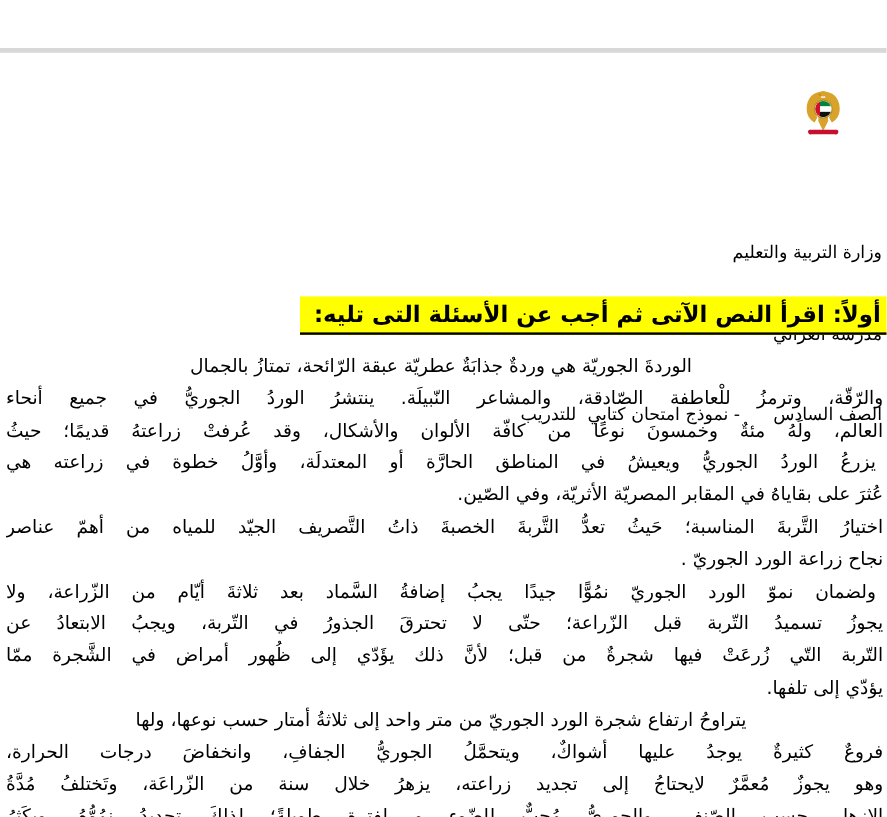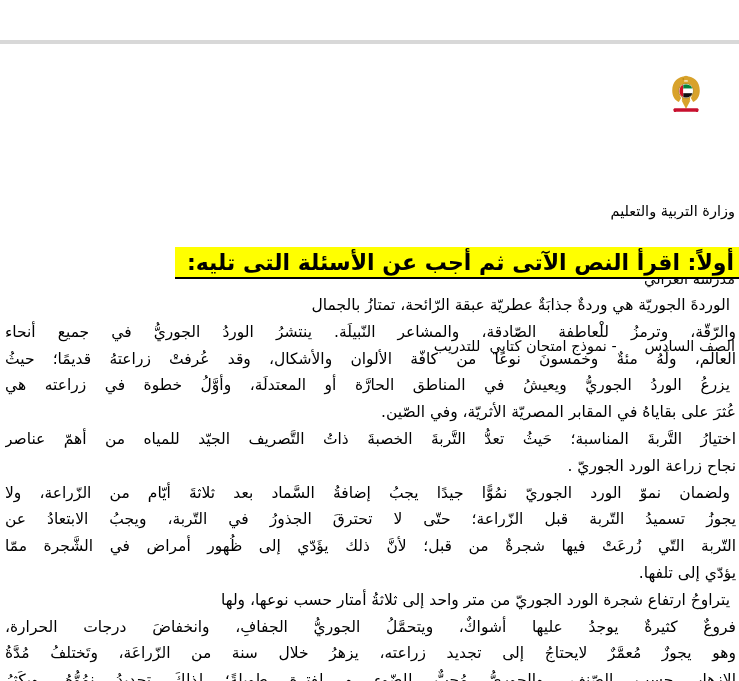--- a/index.html
+++ b/index.html
@@ -25,21 +25,21 @@
     font-size:14.5px; line-height:22.5px;
     white-space:pre;
   }
   .title-wrap {
     position:absolute; top:207px; right:0; direction:rtl; text-align:right;
   }
   .title {
     display:inline-block;
     background:#ffff00;
     font-weight:bold;
-    font-size:22px;
+    font-size:19px;
     line-height:25px;
     padding:3px 5px 2px 12px;
     border-bottom:2.5px solid #000;
   }
   .text-body {
     position:absolute; top:252px; left:5px; right:3px;
     direction:rtl;
   }
   .line {
     direction:rtl;
@@ -48,21 +48,21 @@
     line-height:26.8px;
     white-space:nowrap;
     text-align:right;
   }
   .line.full {
     white-space:normal;
     text-align:justify;
     text-align-last:justify;
     overflow:hidden;
   }
-  .line.first { text-indent:6px; }
+  .line.first { text-indent:6px;text-align:center; }
   .clipped-line {
     position:absolute; bottom:0; left:30px; right:12px; height:3px;
     background:
       repeating-linear-gradient(90deg, #1c1c1c 0 6px, transparent 6px 57px),
       repeating-linear-gradient(90deg, transparent 0 29px, #2a2a2a 29px 33px, transparent 33px 83px);
     opacity:.8;
   }
 </style>
 </head>
 <body>

